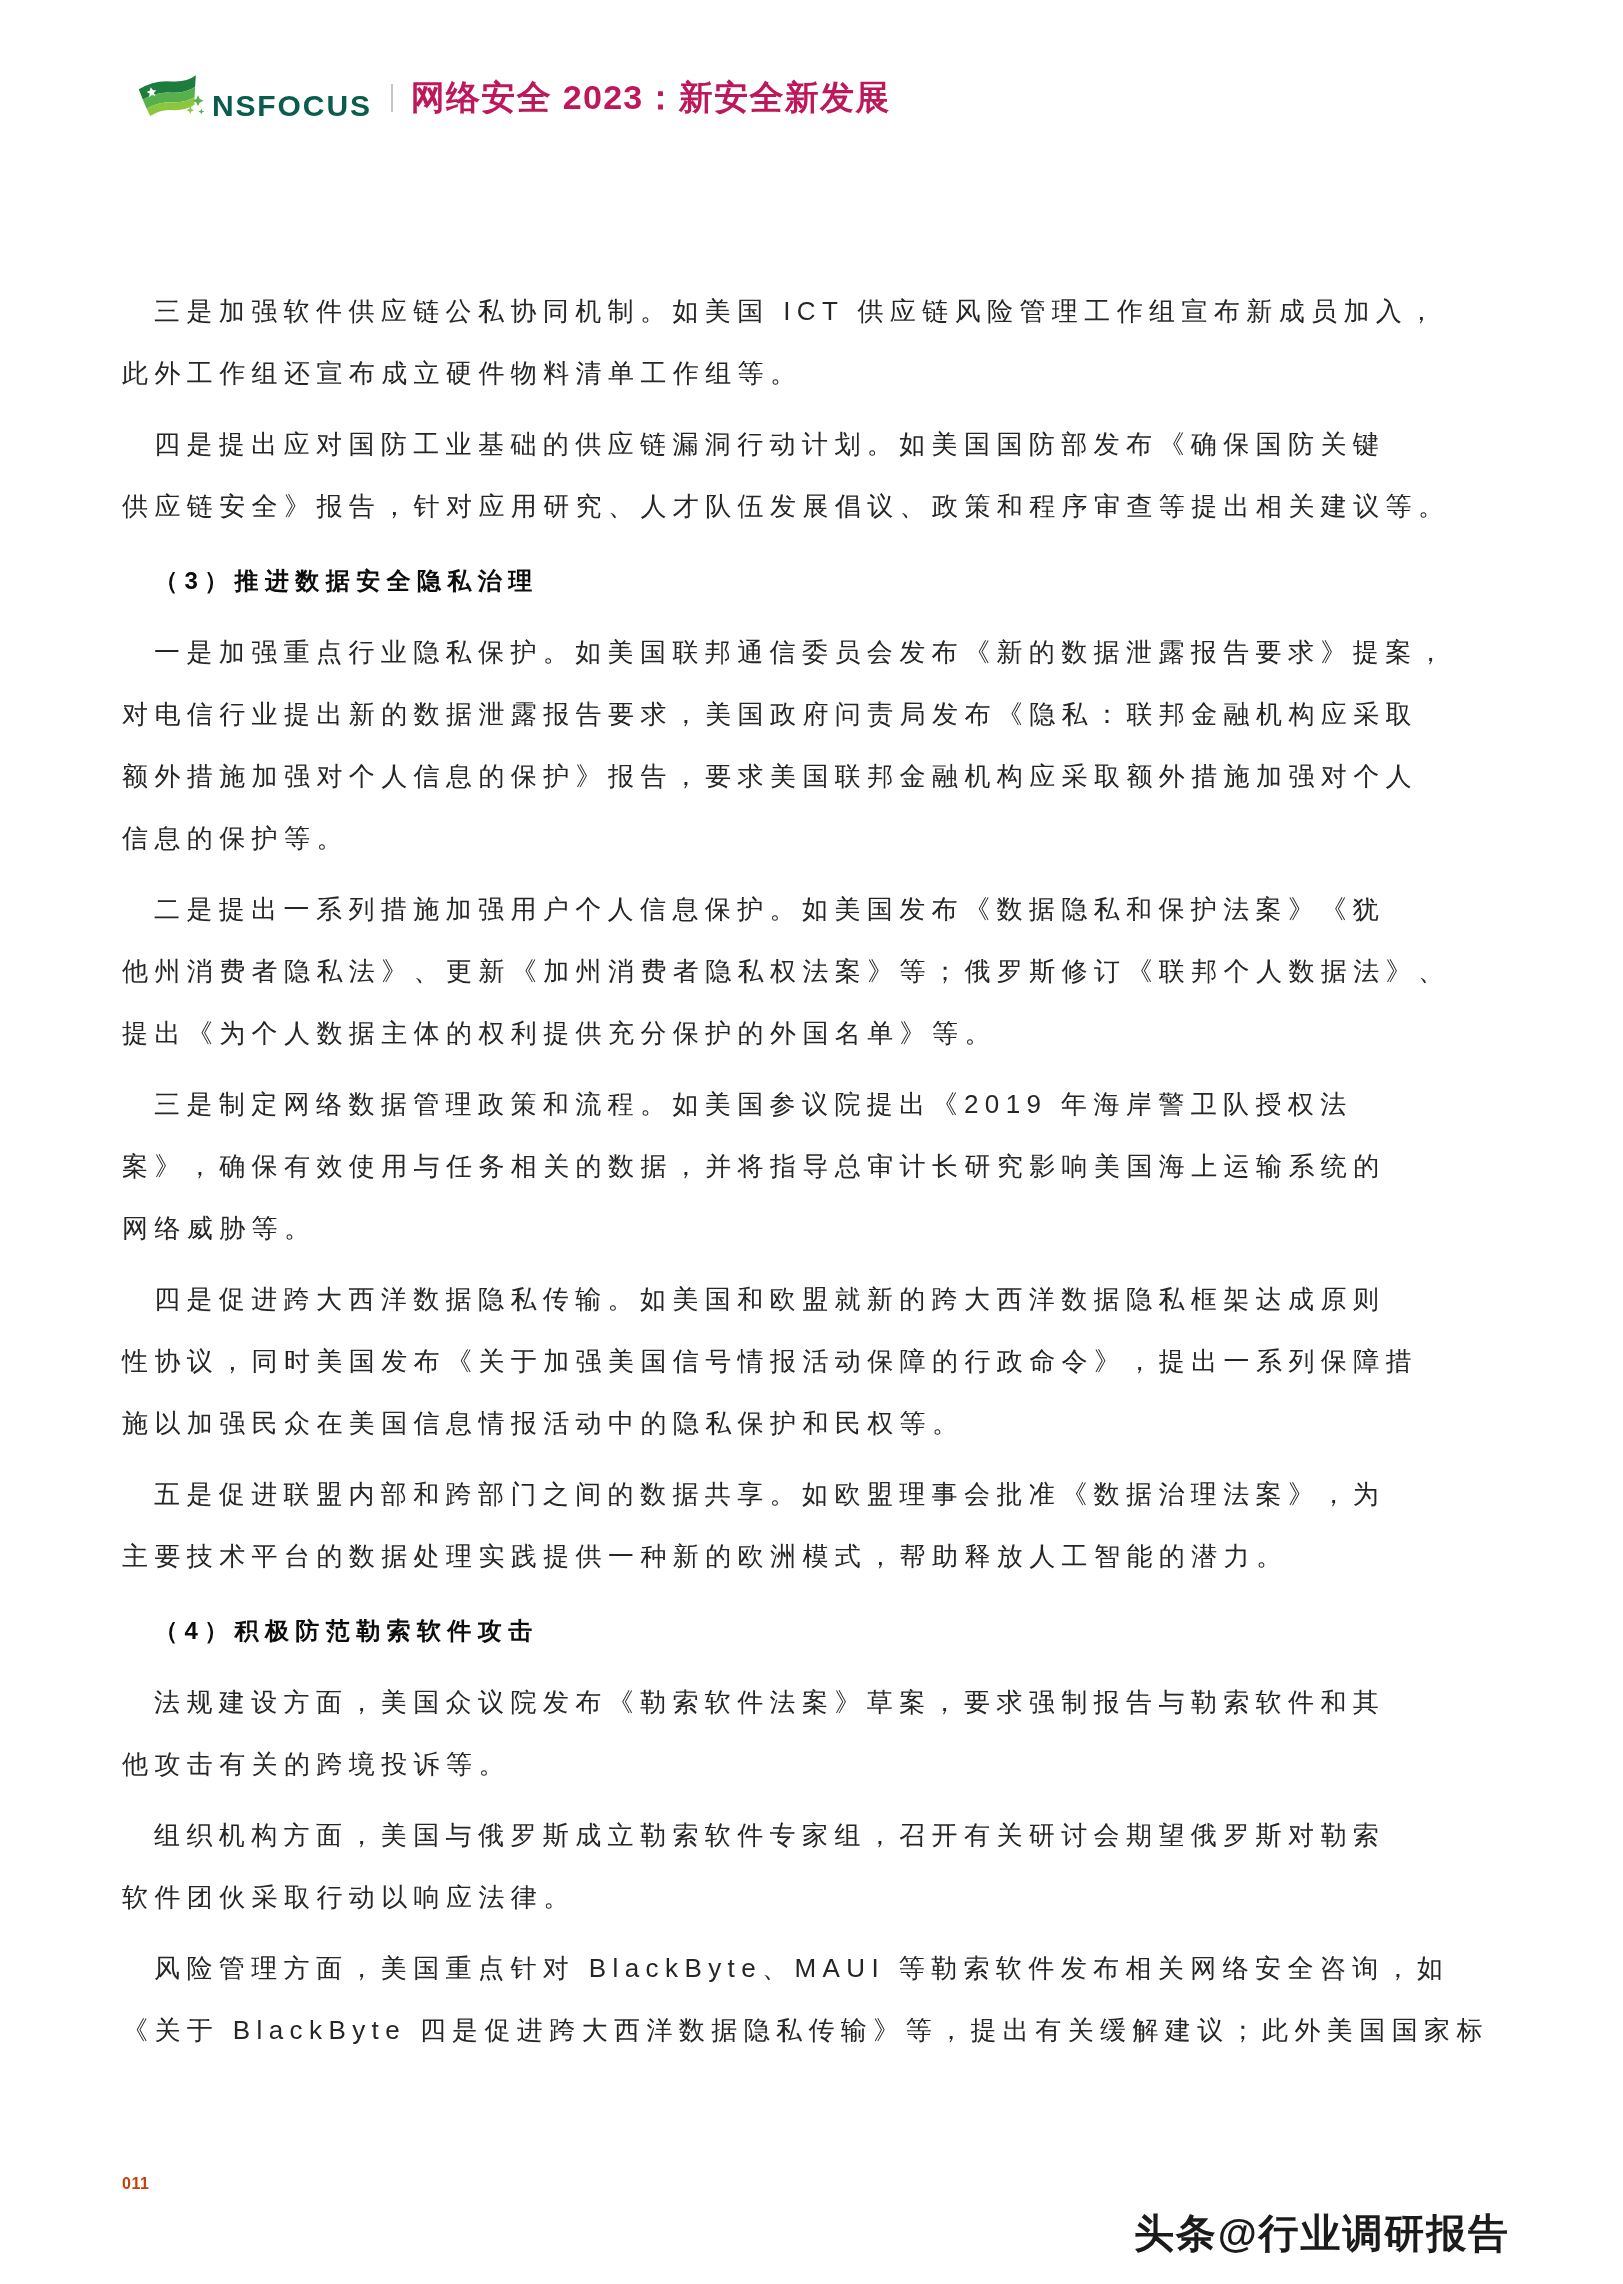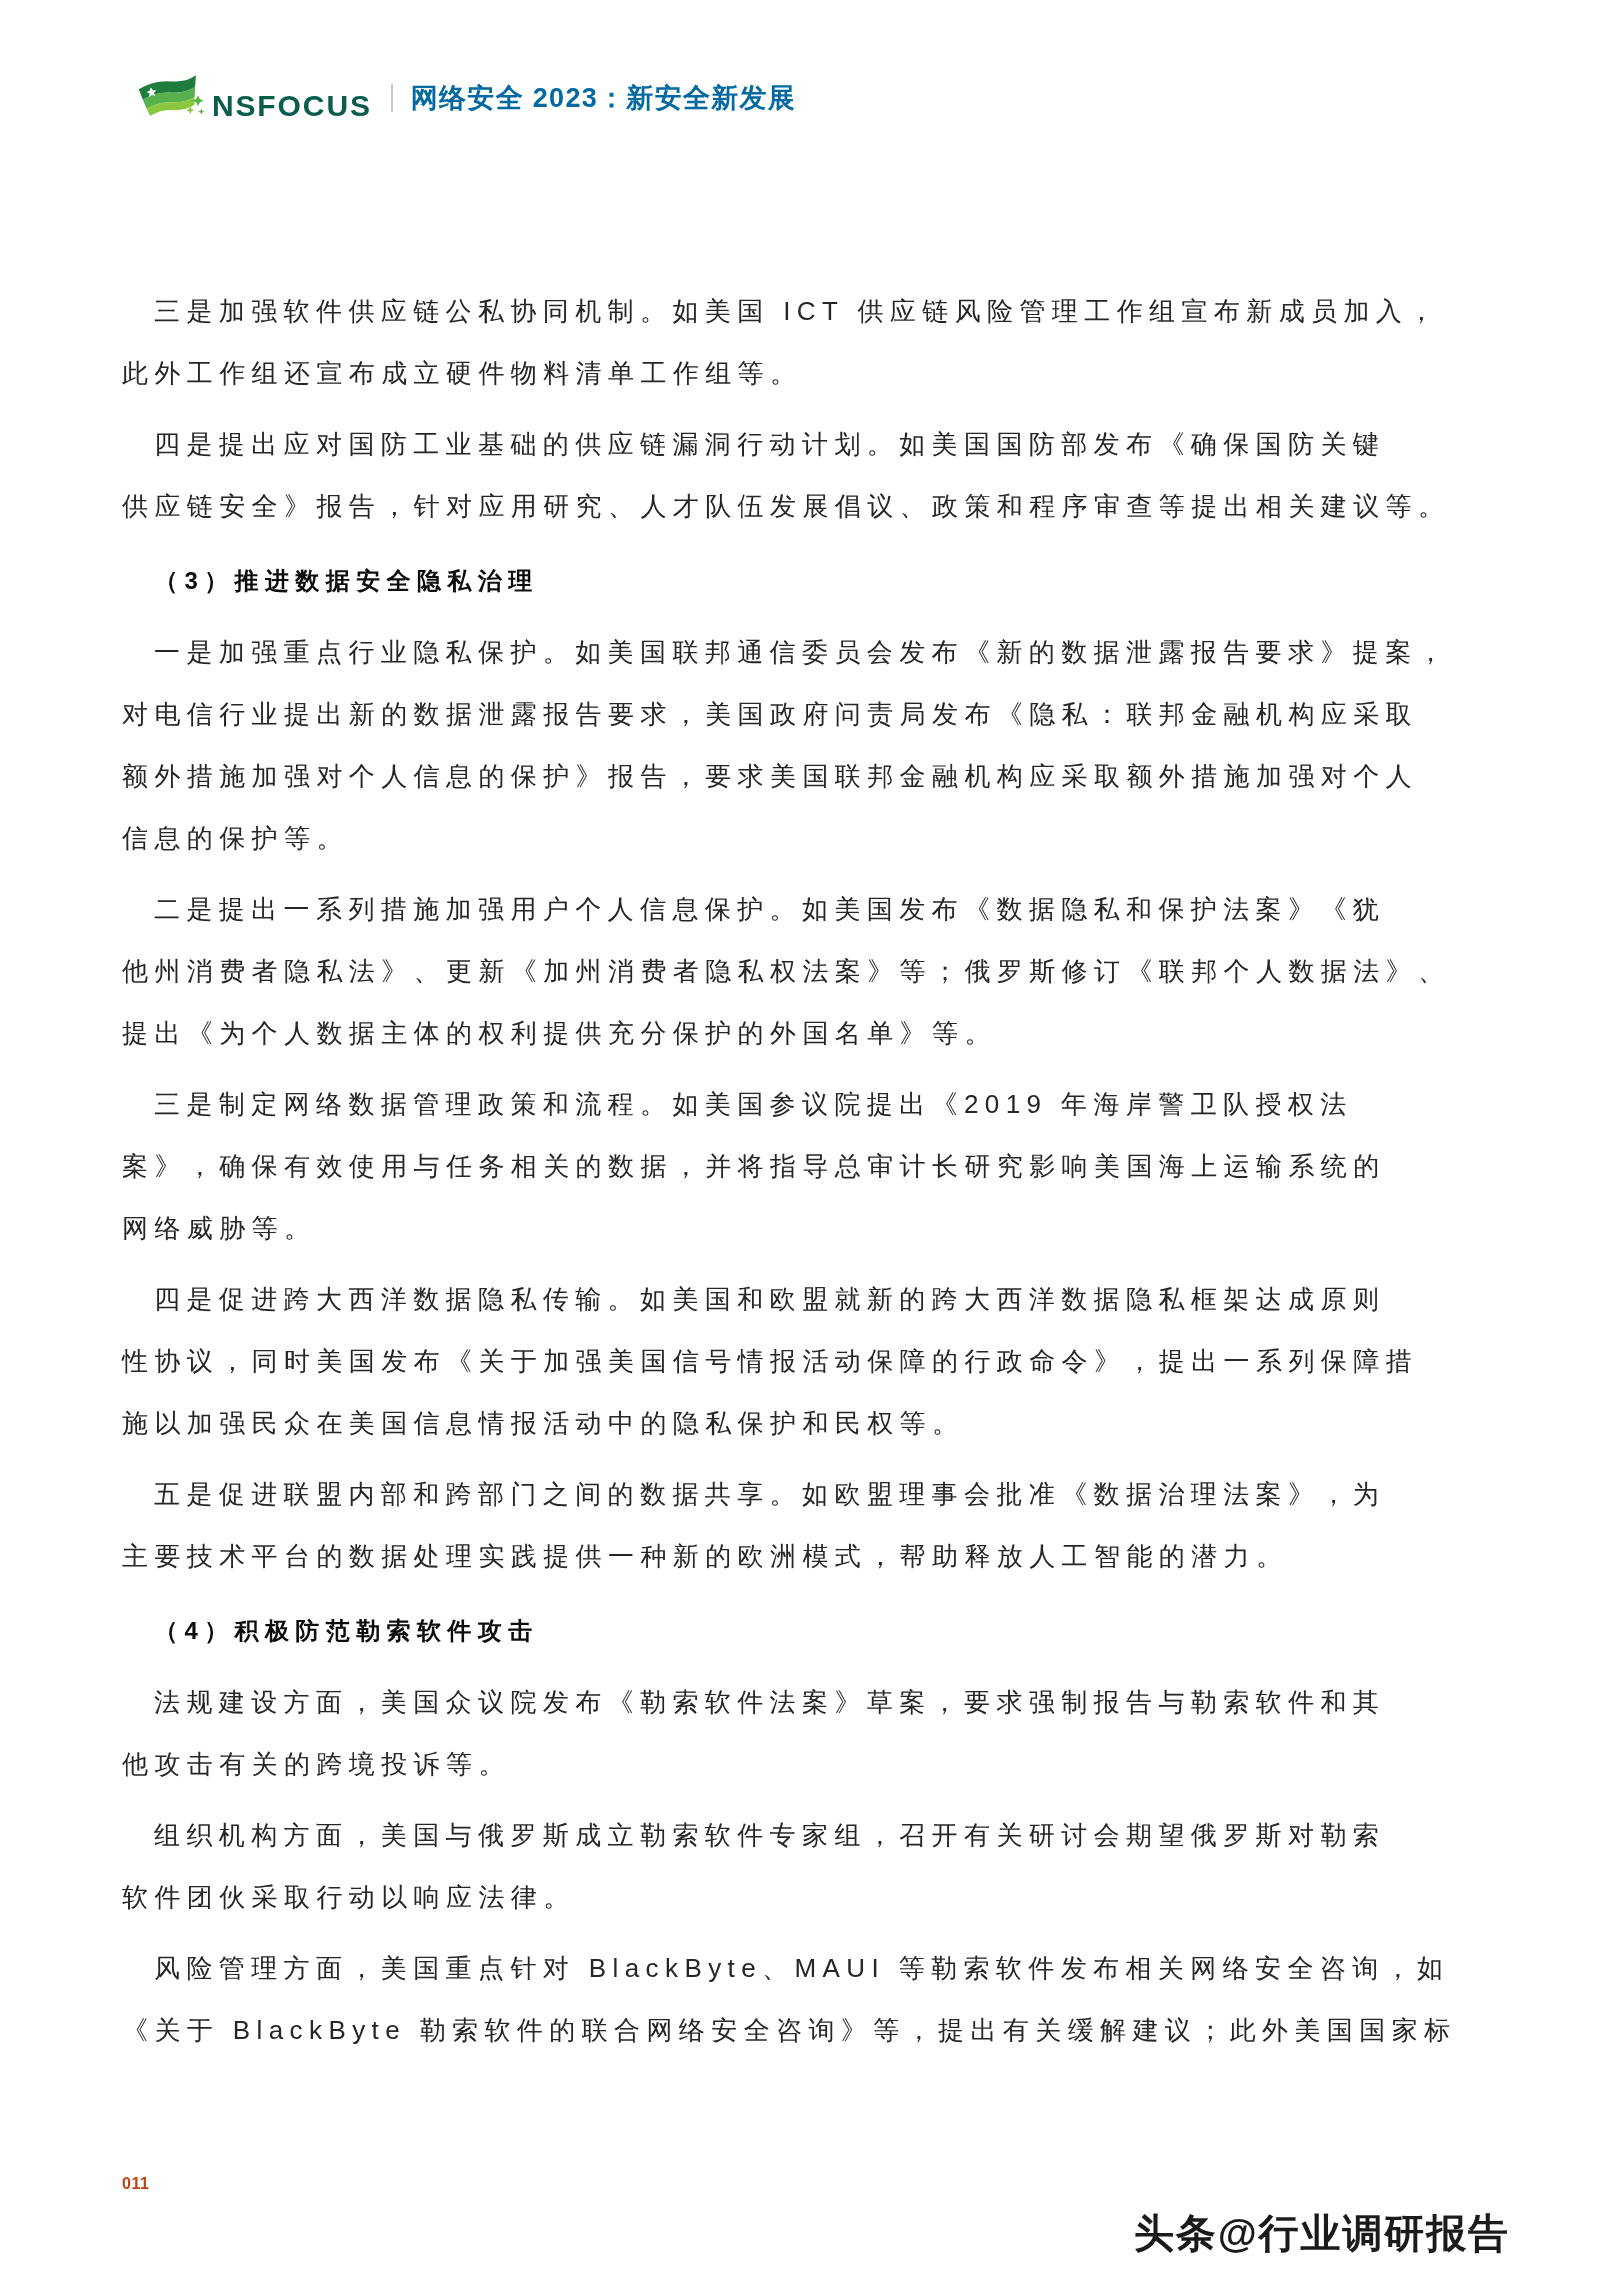--- a/index.html
+++ b/index.html
@@ -44,23 +44,23 @@
     letter-spacing: 1.9px;
     color: #0a5c4c;
   }
   .header-divider {
     width: 1.9px;
     height: 28px;
     background: #c3c7c9;
     margin: 0 18px 0 19px;
   }
   .doc-title {
-    font-size: 27px;
+    font-size: 34px;
     font-weight: 700;
-    color: #0369a1;
+    color: #be185d;
     letter-spacing: 1.3px;
   }
 
   
   .content {
     position: absolute;
     top: 280px;
     left: 122px;
     width: 1382px;
     color: #262626;
@@ -150,20 +150,20 @@
 性协议，同时美国发布《关于加强美国信号情报活动保障的行政命令》，提出一系列保障措
 施以加强民众在美国信息情报活动中的隐私保护和民权等。</p>
     <p class="para">五是促进联盟内部和跨部门之间的数据共享。如欧盟理事会批准《数据治理法案》，为
 主要技术平台的数据处理实践提供一种新的欧洲模式，帮助释放人工智能的潜力。</p>
     <h3 class="heading">（4）积极防范勒索软件攻击</h3>
     <p class="para">法规建设方面，美国众议院发布《勒索软件法案》草案，要求强制报告与勒索软件和其
 他攻击有关的跨境投诉等。</p>
     <p class="para">组织机构方面，美国与俄罗斯成立勒索软件专家组，召开有关研讨会期望俄罗斯对勒索
 软件团伙采取行动以响应法律。</p>
     <p class="para">风险管理方面，美国重点针对 BlackByte、MAUI 等勒索软件发布相关网络安全咨询，如
-《关于 BlackByte 勒索软件的联合网络安全咨询》等，提出有关缓解建议；此外美国国家标</p>
+《关于 BlackByte 四是促进跨大西洋数据隐私传输》等，提出有关缓解建议；此外美国国家标</p>
   </main>
 
   <div class="page-number">011</div>
   <div class="watermark">头条@行业调研报告</div>
 
 </div>
 
 
 </body></html>

